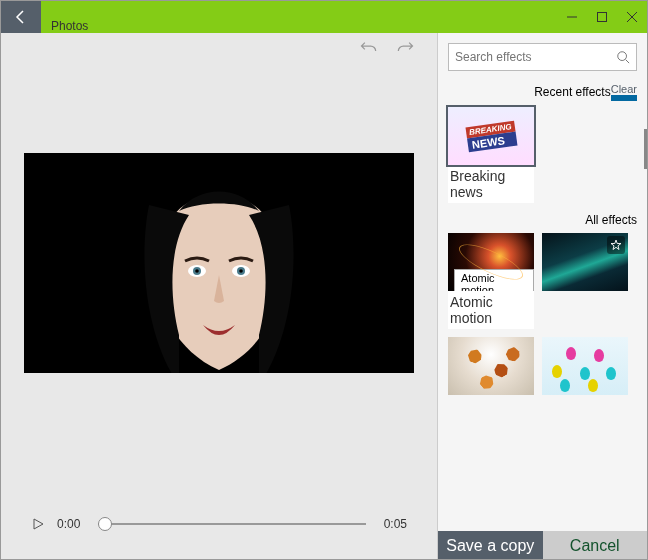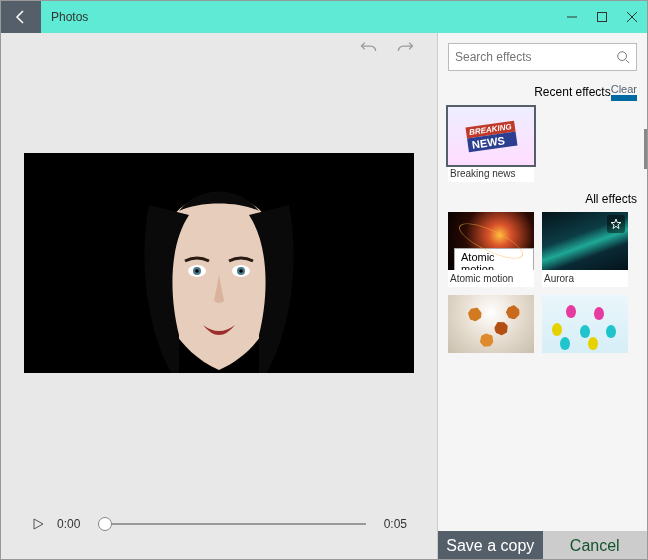--- a/index.html
+++ b/index.html
@@ -1,17 +1,17 @@
 <!DOCTYPE html>
 <html><head>
 <meta charset="utf-8">
 <style>
 * { box-sizing: border-box; margin: 0; padding: 0; font-family: "Segoe UI", sans-serif; }
 body { width: 648px; height: 560px; background: #e8e8e8; overflow: hidden; border: 1px solid #999; }
-.titlebar { height: 32px; display: flex; align-items: center; background: #5eead4; }
+.titlebar { height: 32px; display: flex; align-items: flex-end; background: #84cc16; }
 .back-btn { width: 40px; height: 32px; background: #555f6a; display: flex; align-items: center; justify-content: center; }
 .back-btn svg { width: 16px; height: 16px; fill: #fff; }
 .title { padding-left: 10px; font-size: 12px; color: #333; }
 .spacer { flex: 1; }
 .winbtn { width: 30px; height: 32px; display: flex; align-items: center; justify-content: center; font-size: 14px; color: #333; }
 .main { display: flex; height: 528px; }
 .left { flex: 1; display: flex; flex-direction: column; align-items: center; position: relative; }
 .toolbar { display: flex; gap: 12px; margin-top: 6px; align-self: flex-end; margin-right: 20px; }
 .tool-icon { width: 24px; height: 24px; display: flex; align-items: center; justify-content: center; color: #888; }
 .preview { margin-top: 90px; width: 390px; height: 220px; background: #000; position: relative; overflow: hidden; }
@@ -28,21 +28,21 @@
 .tab.active { border-bottom: 2px solid #555f6a; color: #222; }
 .tab svg { width: 18px; height: 18px; margin-bottom: 2px; }
 .search { display: flex; align-items: center; border: 1px solid #bbb; background: #fff; height: 28px; padding: 0 6px; margin-bottom: 12px; }
 .search input { flex: 1; border: none; outline: none; font-size: 12px; background: transparent; }
 .section-head { display: flex; justify-content: flex-end; align-items: center; font-size: 12px; margin-bottom: 6px; margin-left: 19px; }
 .section-head .clear { color: #555f6a; font-size: 11px; border-bottom: 6px solid #0369a1; }
 .effect-grid { display: flex; flex-wrap: wrap; gap: 8px; margin-bottom: 10px; }
 .effect-item { width: 86px; display: flex; flex-direction: column; }
 .effect-item.selected .thumbwrap { outline: 2px solid #555f6a; }
 .thumbwrap { width: 86px; height: 58px; position: relative; overflow: hidden; background: #222; }
-.effect-label { font-size: 10px; color: #333; padding: 3px 2px; background: #fff; }
+.effect-label { font-size: 14px; color: #333; padding: 3px 2px; background: #fff; }
 .premium-badge { position: absolute; top: 3px; right: 3px; width: 18px; height: 18px; background: rgba(0,0,0,0.45); border-radius: 3px; display: flex; align-items: center; justify-content: center; }
 .tooltip { position: absolute; background: #fff; border: 1px solid #aaa; font-size: 11px; padding: 2px 6px; top: 36px; left: 6px; }
 .bottom-btns { display: flex; gap: 0; margin-top: auto; margin-left: -10px; margin-right: -10px; }
 .btn { flex: 1; height: 30px; font-size: 16px; display: flex; align-items: center; justify-content: center; }
 .btn.primary { background: #555f6a; color: #fff; }
 .btn.secondary { background: #ccc; color: #14532d; }
 .scroll-ind { position: absolute; right: 0; top: 96px; width: 3px; height: 40px; background: #888; }
 
 
 .tn-breaking { background: linear-gradient(#eef,#fdf); display:flex; align-items:center; justify-content:center; }
@@ -167,21 +167,20 @@
         <div class="effect-label">Atomic motion</div>
       </div>
       <div class="effect-item">
         <div class="thumbwrap tn-aurora">
           <div class="premium-badge">
               <svg width="12" height="12" viewBox="0 0 12 12">
                 <path d="M6 1 L7.2 4.5 L11 4.5 L8 6.8 L9 10.5 L6 8.3 L3 10.5 L4 6.8 L1 4.5 L4.8 4.5 Z" fill="none" stroke="#fff" stroke-width="0.9"></path>
               </svg>
             </div>
         </div>
-        <div class="effect-label">Aurora</div>
       </div>
       <div class="effect-item">
         <div class="thumbwrap tn-leaves">
           <div class="leaf" style="left:20px;top:12px;transform:rotate(20deg);background:#d17a1f"></div>
           <div class="leaf" style="left:46px;top:26px;transform:rotate(-30deg);background:#b44f14"></div>
           <div class="leaf" style="left:32px;top:38px;transform:rotate(50deg);background:#e08a2e"></div>
           <div class="leaf" style="left:58px;top:10px;transform:rotate(10deg);background:#c96b1f"></div>
         </div>
       </div>
       <div class="effect-item">

